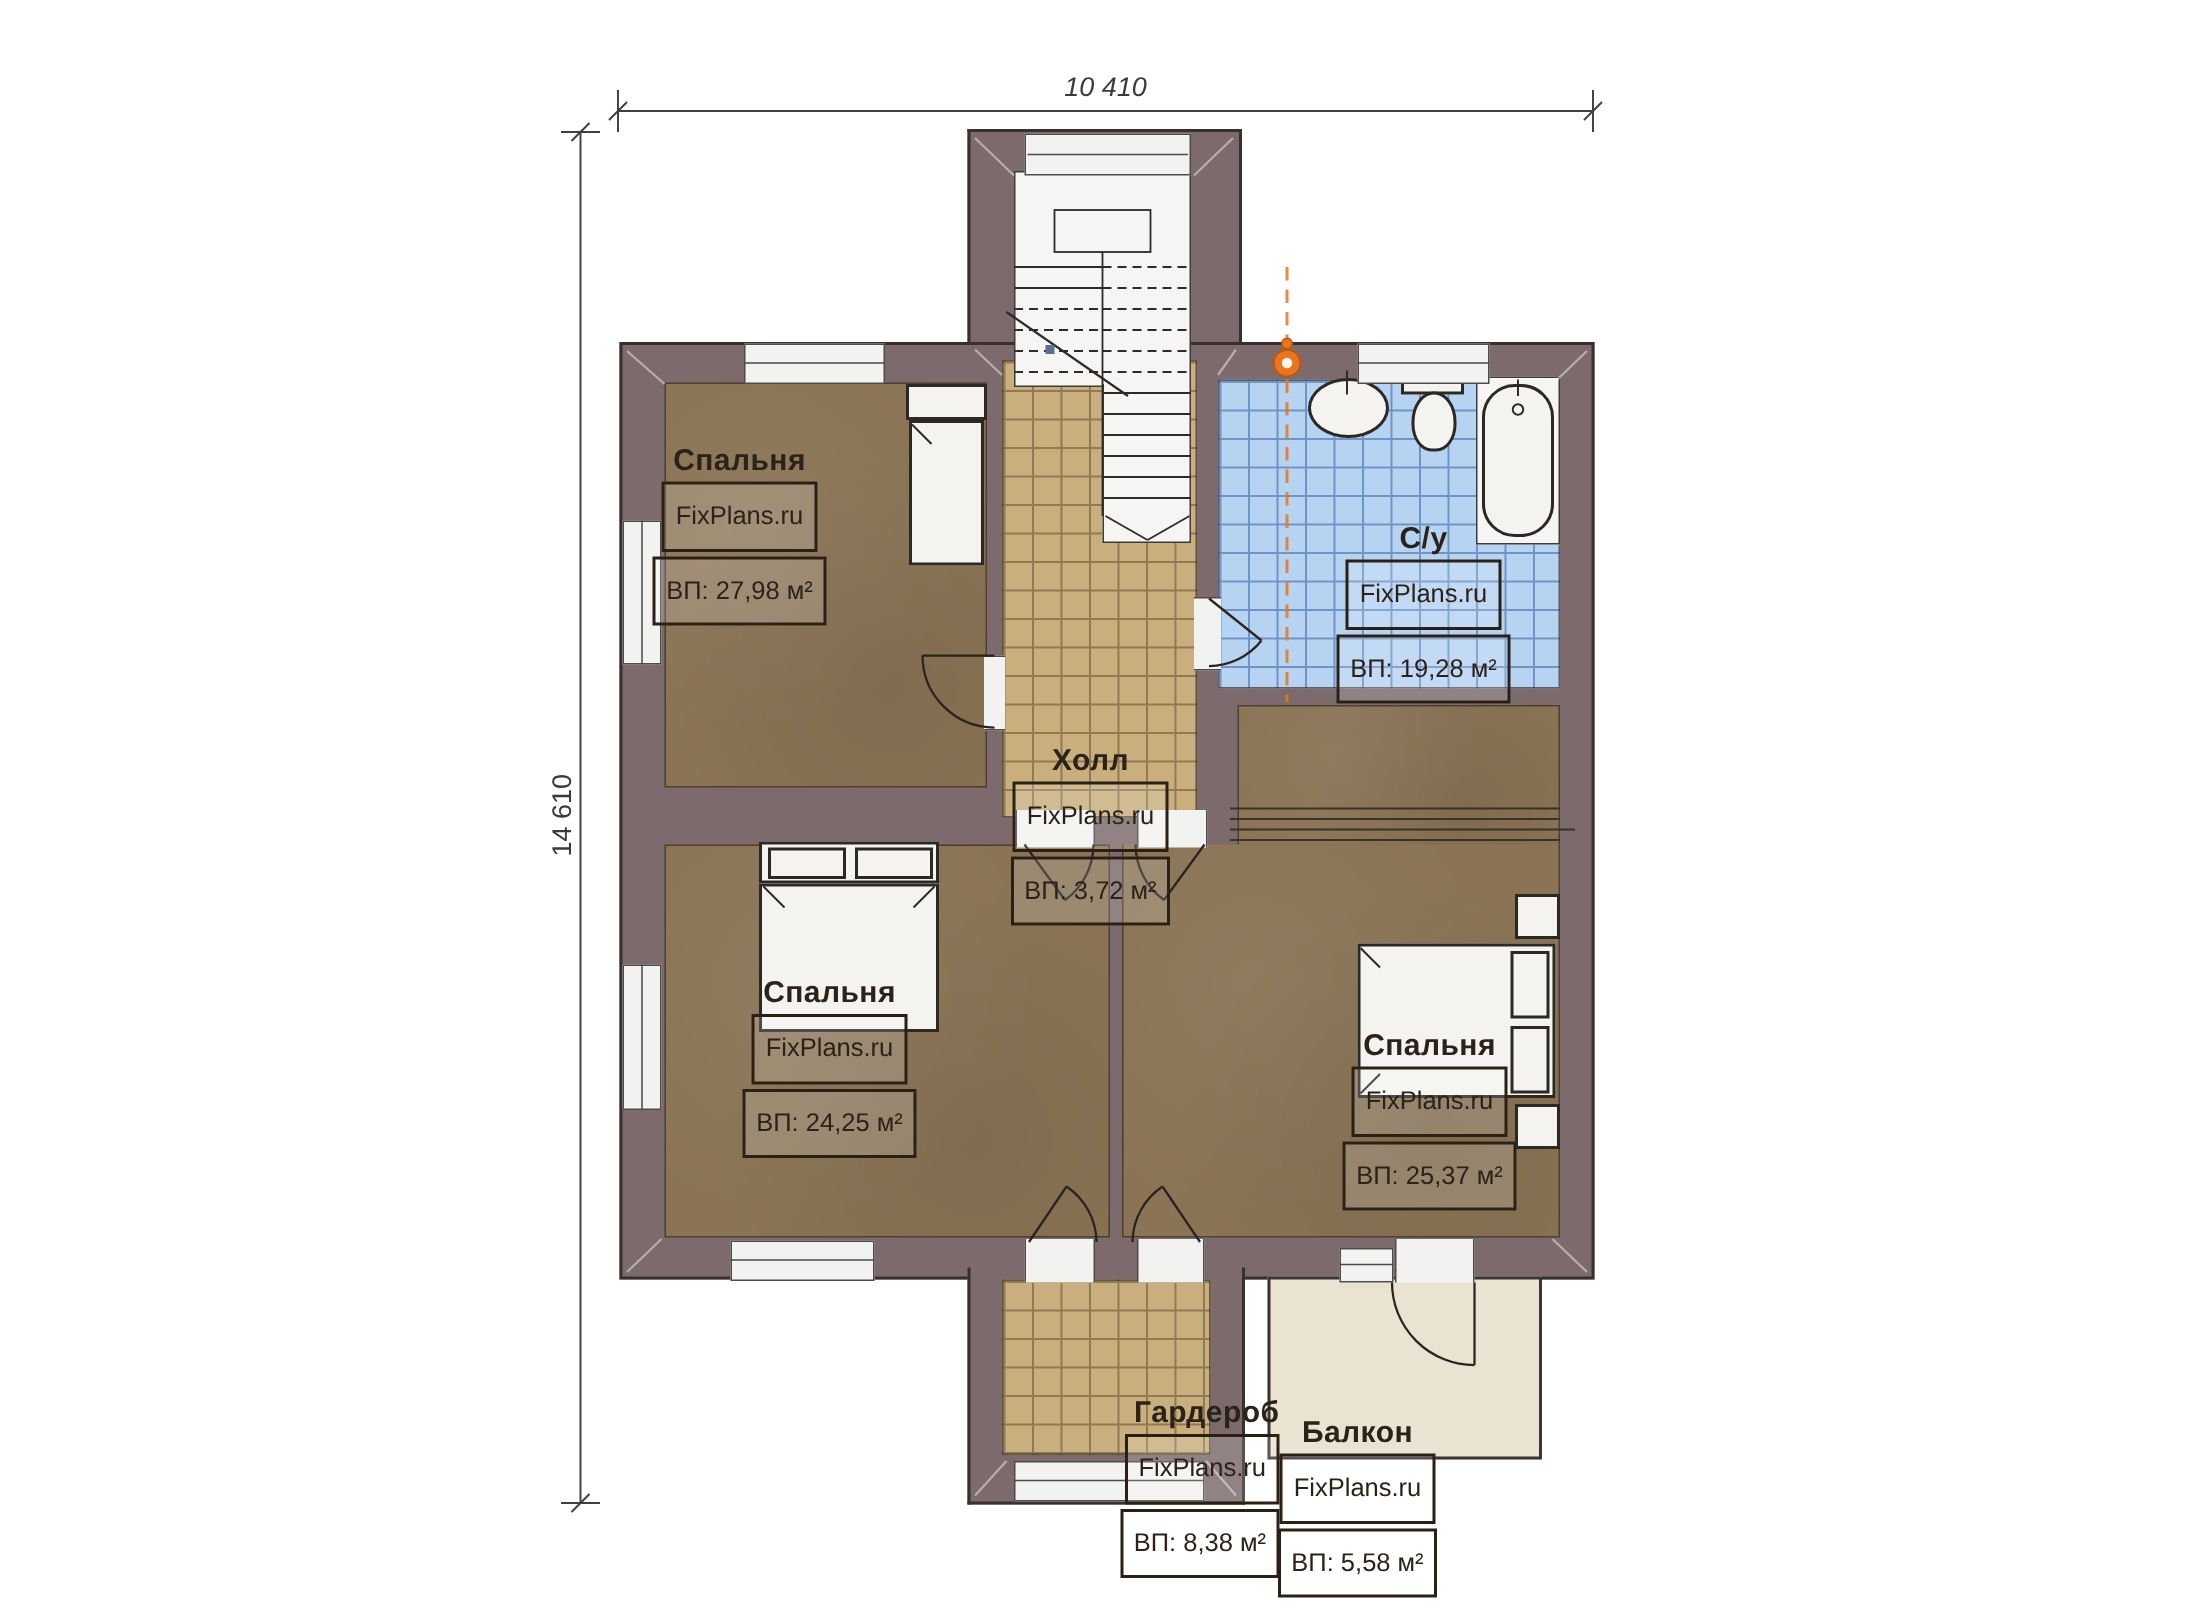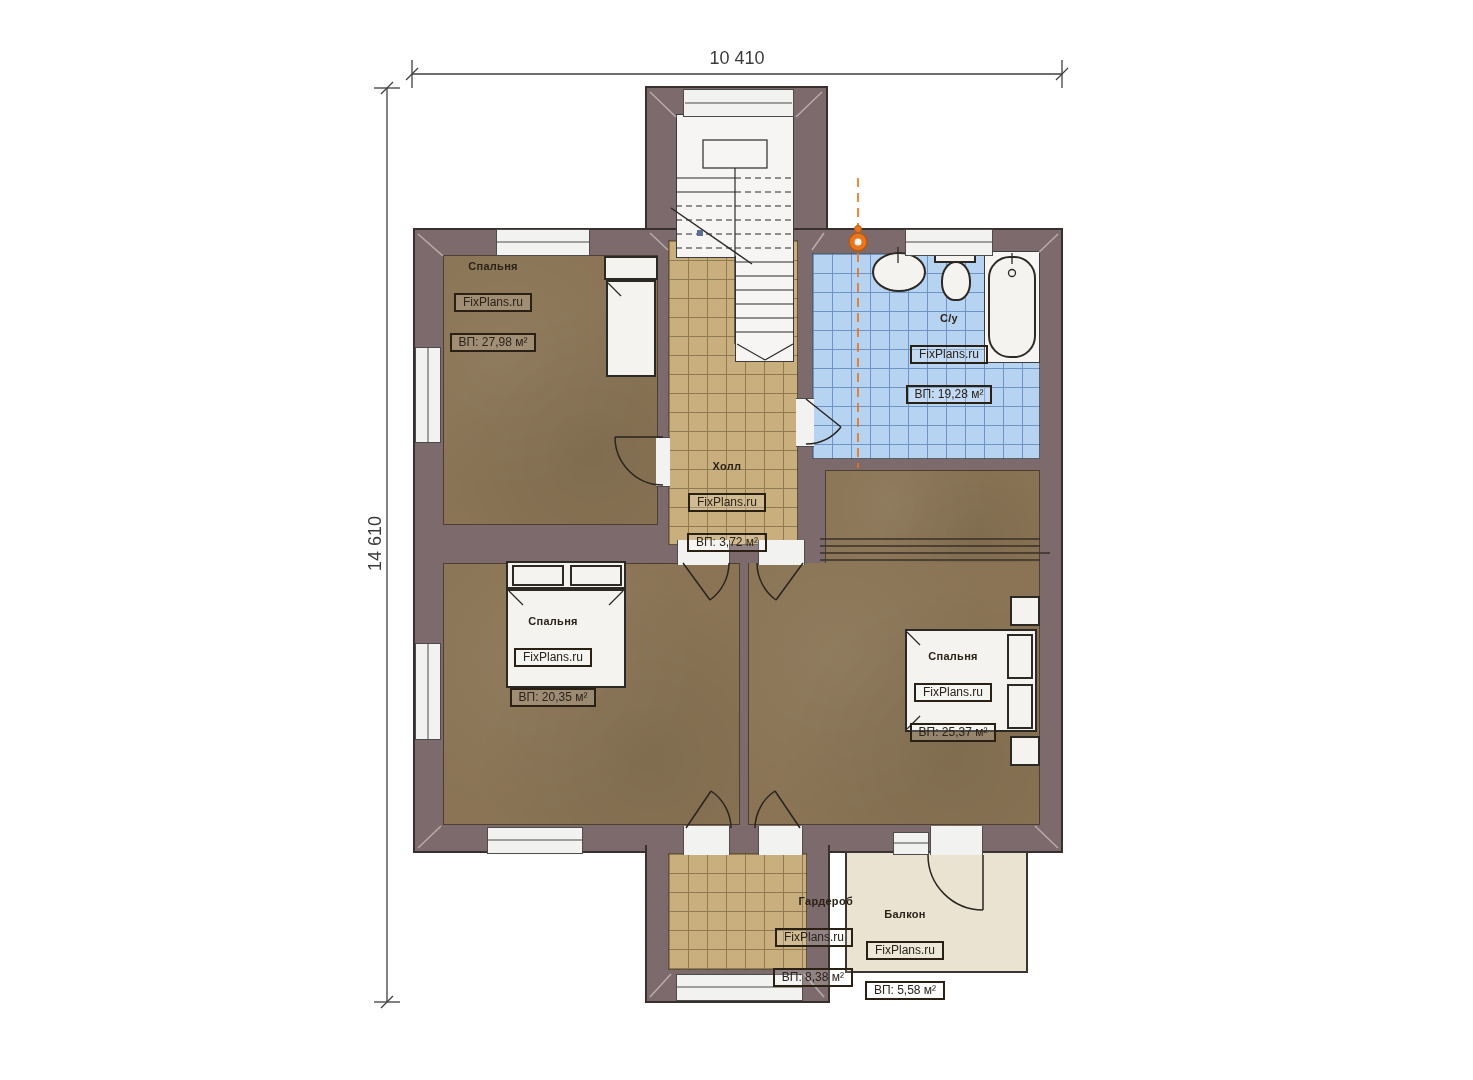--- a/index.html
+++ b/index.html
@@ -21,23 +21,23 @@
     background-image:linear-gradient(#6F94C4 1px,transparent 1px),linear-gradient(90deg,#6F94C4 1px,transparent 1px);
     background-size:19px 19px;}
   .white-room{background:#F6F5F3;border:1px solid #3C3C3C;box-sizing:border-box;position:absolute;z-index:6;}
   .furn{position:absolute;background:#F4F3F0;border:2px solid #2C2824;box-sizing:border-box;z-index:10;}
   .win{position:absolute;background:#F2F2F1;border:1px solid #4C4C4C;box-sizing:border-box;z-index:12;}
   .thr-h{position:absolute;background:#F2F2F1;border:1px solid #4C4C4C;border-top:none;border-bottom:none;box-sizing:border-box;z-index:12;}
   .thr-v{position:absolute;background:#F2F2F1;border:1px solid #4C4C4C;border-left:none;border-right:none;box-sizing:border-box;z-index:12;}
   .balcony-room{position:absolute;background:var(--balcony);border:2px solid #3A3434;box-sizing:border-box;z-index:4;}
   svg.linework{position:absolute;left:0;top:0;z-index:20;pointer-events:none;}
   .room-label{position:absolute;width:170px;text-align:center;color:var(--ink);z-index:30;line-height:1.1;}
-  .room-label .title{font-weight:bold;font-size:11px;letter-spacing:.3px;}
-  .room-label .box{display:inline-block;border:2px solid #2A2014;padding:1px 7px;font-size:12px;
-    margin-top:21px;background:rgba(255,255,255,.16);white-space:nowrap;}
+  .room-label .title{font-weight:bold;font-size:20px;letter-spacing:.3px;margin-top:36px;}
+  .room-label .box{display:inline-block;border:2px solid #2A2014;padding:12px 7px;font-size:17px;
+    margin-top:3px;background:rgba(255,255,255,.16);white-space:nowrap;}
   .dim-text{position:absolute;color:#3A3A3A;font-size:18px;z-index:30;width:90px;text-align:center;}
 </style>
 </head>
 <body>
 
 <div id="plan">
 
   <div class="wall" style="left:645px;top:86px;width:183px;height:146px;border-bottom:none;"></div>
   <div class="wall" style="left:413px;top:228px;width:650px;height:625px;"></div>
   <div class="wall" style="left:645px;top:845px;width:185px;height:158px;border-top:none;"></div>
@@ -189,21 +189,21 @@
     </g>
 
     <line x1="858" y1="178" x2="858" y2="468" stroke="#E8761F" stroke-width="2" stroke-dasharray="9,6" opacity="0.85"></line>
     <g>
       <circle cx="858" cy="229" r="3.5" fill="#E8761F" stroke="#B95A12" stroke-width="1"></circle>
       <circle cx="858" cy="242" r="9" fill="#E8761F" stroke="#B95A12" stroke-width="1.5"></circle>
       <circle cx="858" cy="242" r="3.5" fill="#FFF6EC"></circle>
     </g>
   </svg>
 
-  <div class="dim-text" style="left:692px;top:48px;">10 410</div>
+  <div class="dim-text" style="left:692px;top:48px;font-style:italic;">10 410</div>
   <div class="dim-text" style="left:330px;top:533px;transform:rotate(-90deg);">14 610</div>
 
   <div class="room-label" style="left:408px;top:260px;">
     <div class="title">Спальня</div>
     <div><span class="box">FixPlans.ru</span></div>
     <div><span class="box">ВП: 27,98 м²</span></div>
   </div>
 
   <div class="room-label" style="left:864px;top:312px;">
     <div class="title">С/у</div>
@@ -213,21 +213,21 @@
 
   <div class="room-label" style="left:642px;top:460px;">
     <div class="title">Холл</div>
     <div><span class="box">FixPlans.ru</span></div>
     <div><span class="box">ВП: 3,72 м²</span></div>
   </div>
 
   <div class="room-label" style="left:468px;top:615px;">
     <div class="title">Спальня</div>
     <div><span class="box">FixPlans.ru</span></div>
-    <div><span class="box">ВП: 20,35 м²</span></div>
+    <div><span class="box">ВП: 24,25 м²</span></div>
   </div>
 
   <div class="room-label" style="left:868px;top:650px;">
     <div class="title">Спальня</div>
     <div><span class="box">FixPlans.ru</span></div>
     <div><span class="box">ВП: 25,37 м²</span></div>
   </div>
 
   <div class="room-label" style="left:683px;top:895px;text-align:right;">
     <div class="title">Гардероб</div>

